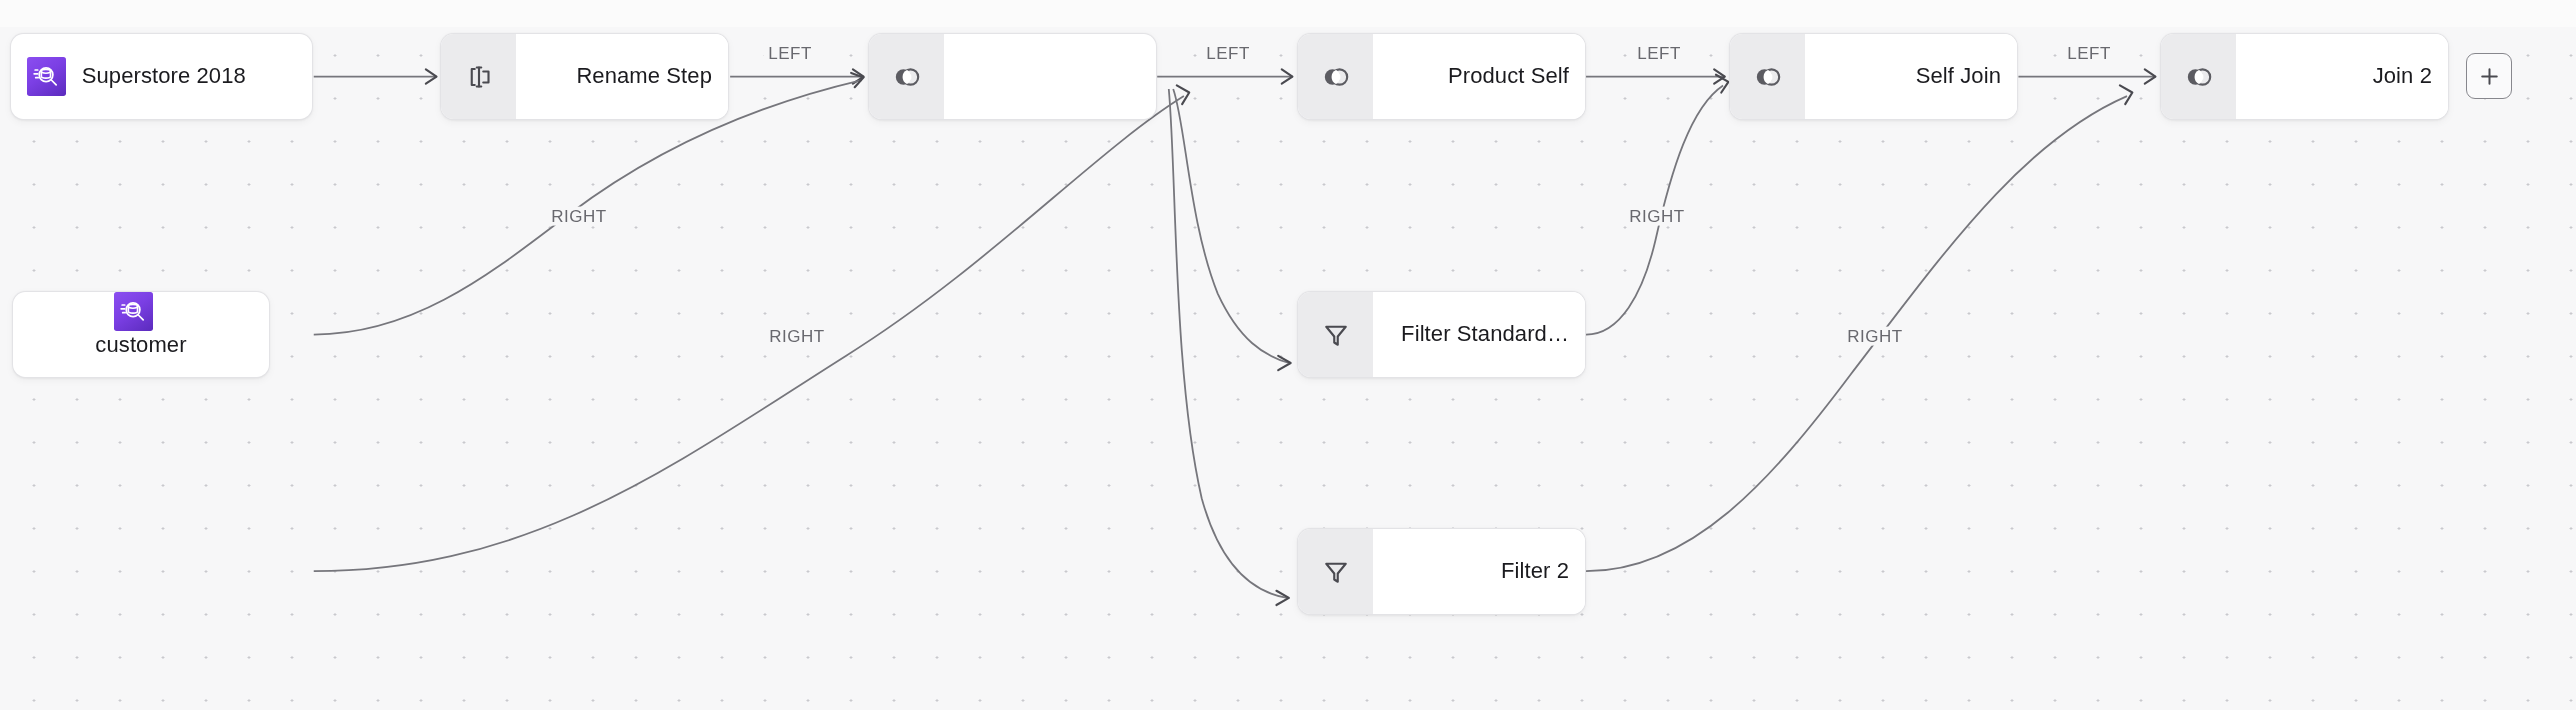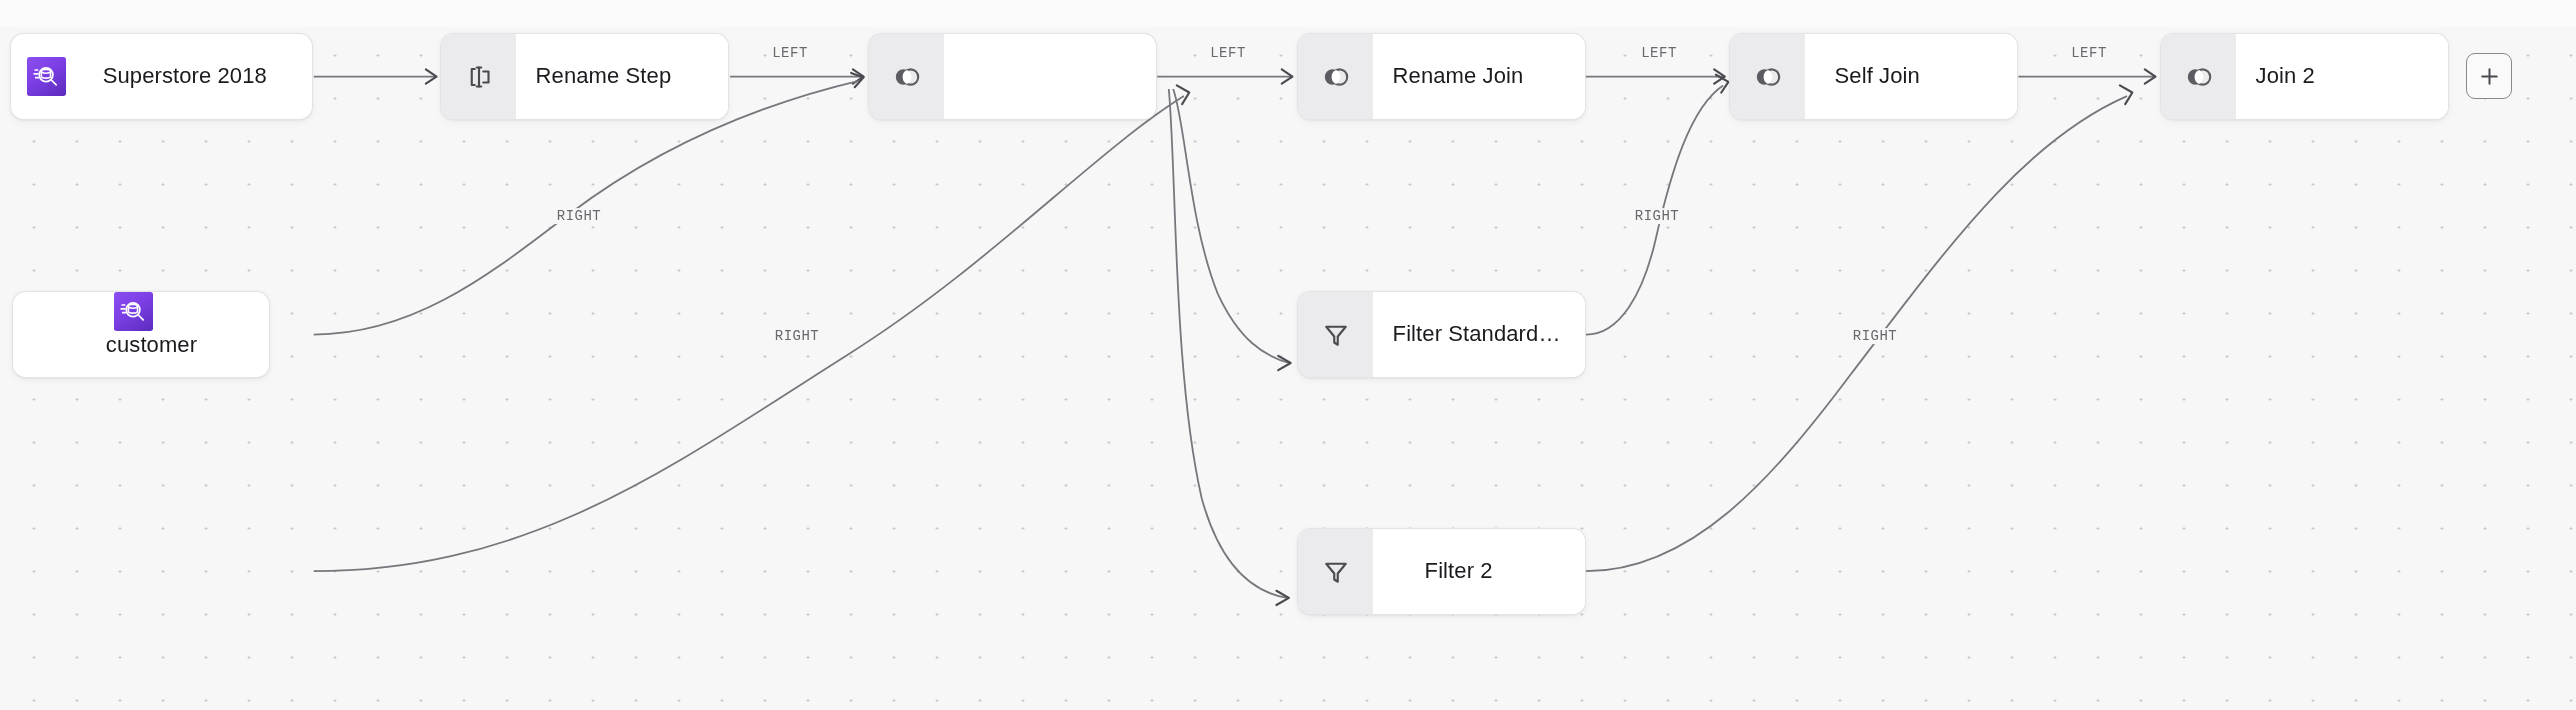--- a/index.html
+++ b/index.html
@@ -54,22 +54,22 @@
     fill: none;
     stroke: #4a4a50;
     stroke-width: 2.4;
     stroke-linecap: round;
     stroke-linejoin: round;
   }
 
   
   .edge-label {
     position: absolute;
-    font-family: Liberation Mono, monospace;
-    font-size: 14px;
+    font-family: Liberation Sans, sans-serif;
+    font-size: 17px;
     letter-spacing: 0.5px;
     color: #68686e;
     background: #f7f7f8;
     padding: 0.9px 4.5px;
     white-space: nowrap;
     transform: translate(-50%, -50%);
     line-height: 1;
   }
 
   
@@ -98,36 +98,36 @@
     justify-content: center;
   }
 
   .node-body {
     flex: 1 1 auto;
     display: flex;
     align-items: center;
     padding: 0 16px 0 19.6px;
     background: #ffffff;
     min-width: 0;
+    justify-content: flex-end;
   }
 
   .node-label {
     font-size: 22px;
     color: #1b1b1f;
     line-height: 1.28;
     letter-spacing: 0.1px;
     word-break: break-word;
   }
 
   .node-label-source {
     font-size: 22px;
     color: #1b1b1f;
     line-height: 1.28;
     letter-spacing: 0.1px;
-    margin-left: 21px;
   }
 
   
   .ds-icon {
     width: 39px;
     height: 39px;
     flex: 0 0 39px;
     margin-right: 16px;
     border-radius: 2.7px;
     background: linear-gradient(145deg, #8b4ef0 0%, #7b3fe4 45%, #5b2bbd 100%);
@@ -281,21 +281,21 @@
 
   <div class="node" style="left:1298px; top:34px; width:287px; height:85px;">
     <span class="node-icon-pane">
       <svg class="glyph-svg" width="32" height="32" viewBox="0 0 36 36">
         <circle cx="14" cy="18" r="8.6" fill="#5c5c62"></circle>
         <circle cx="22" cy="18" r="8.6" fill="none" stroke="#5c5c62" stroke-width="2.4"></circle>
         <path d="M18 10.2 A 8.6 8.6 0 0 1 18 25.8 A 8.6 8.6 0 0 1 18 10.2 Z" fill="#ffffff"></path>
       </svg>
     </span>
     <span class="node-body">
-      <span class="node-label">Rename Join</span>
+      <span class="node-label">Product Self</span>
     </span>
   </div>
 
   <div class="node" style="left:1298px; top:292px; width:287px; height:85px;">
     <span class="node-icon-pane">
       <svg class="glyph-svg" width="30" height="30" viewBox="0 0 24 24" fill="none" stroke="#4a4a50" stroke-width="1.7" stroke-linecap="round" stroke-linejoin="round">
         <path d="M4.2 5.4 H19.8 L13.4 13.2 V19.8 L10.6 18.0 V13.2 Z"></path>
       </svg>
     </span>
     <span class="node-body">

